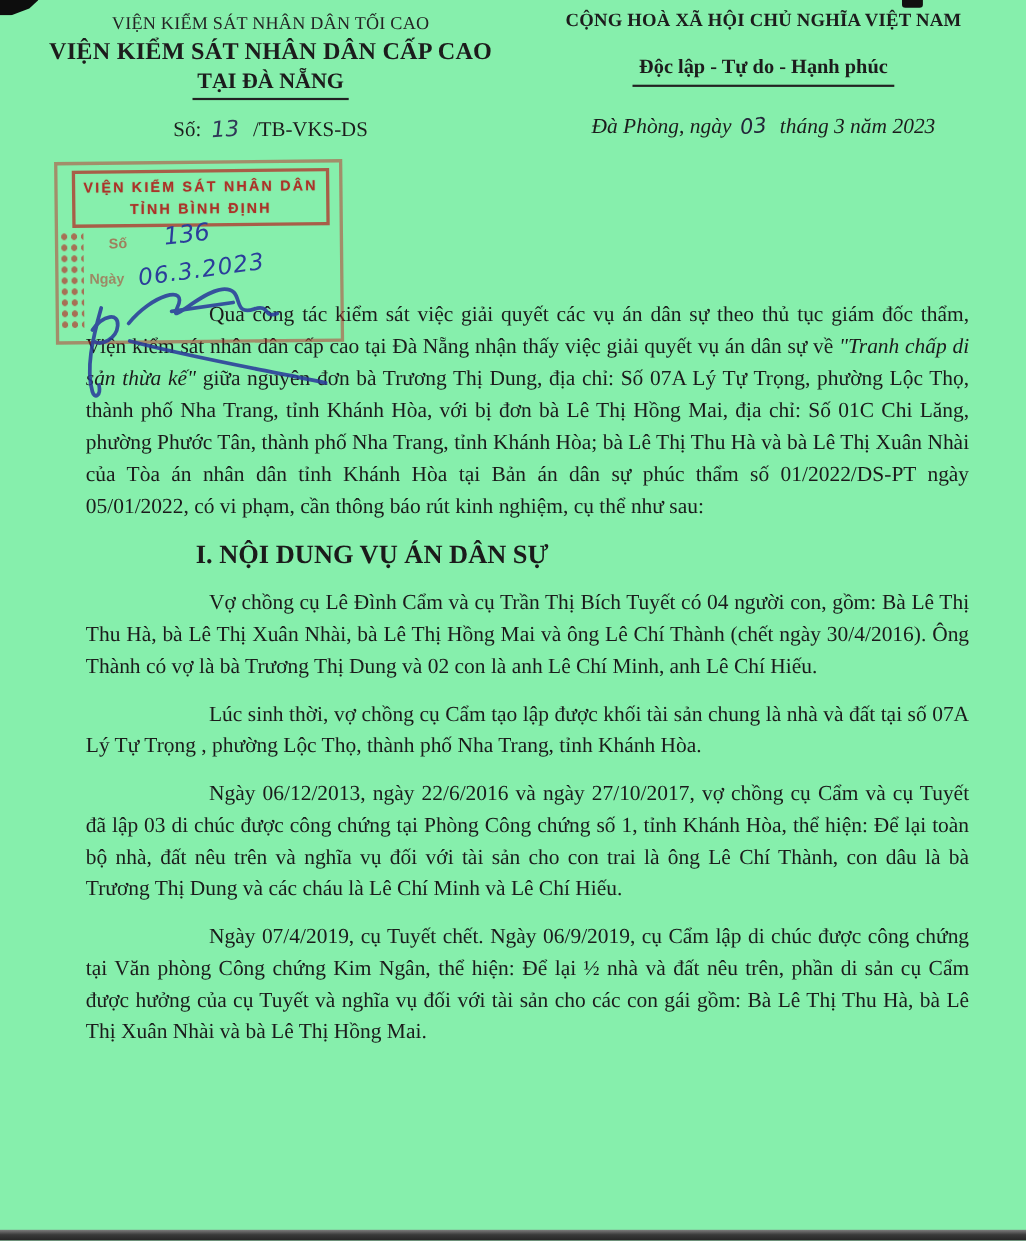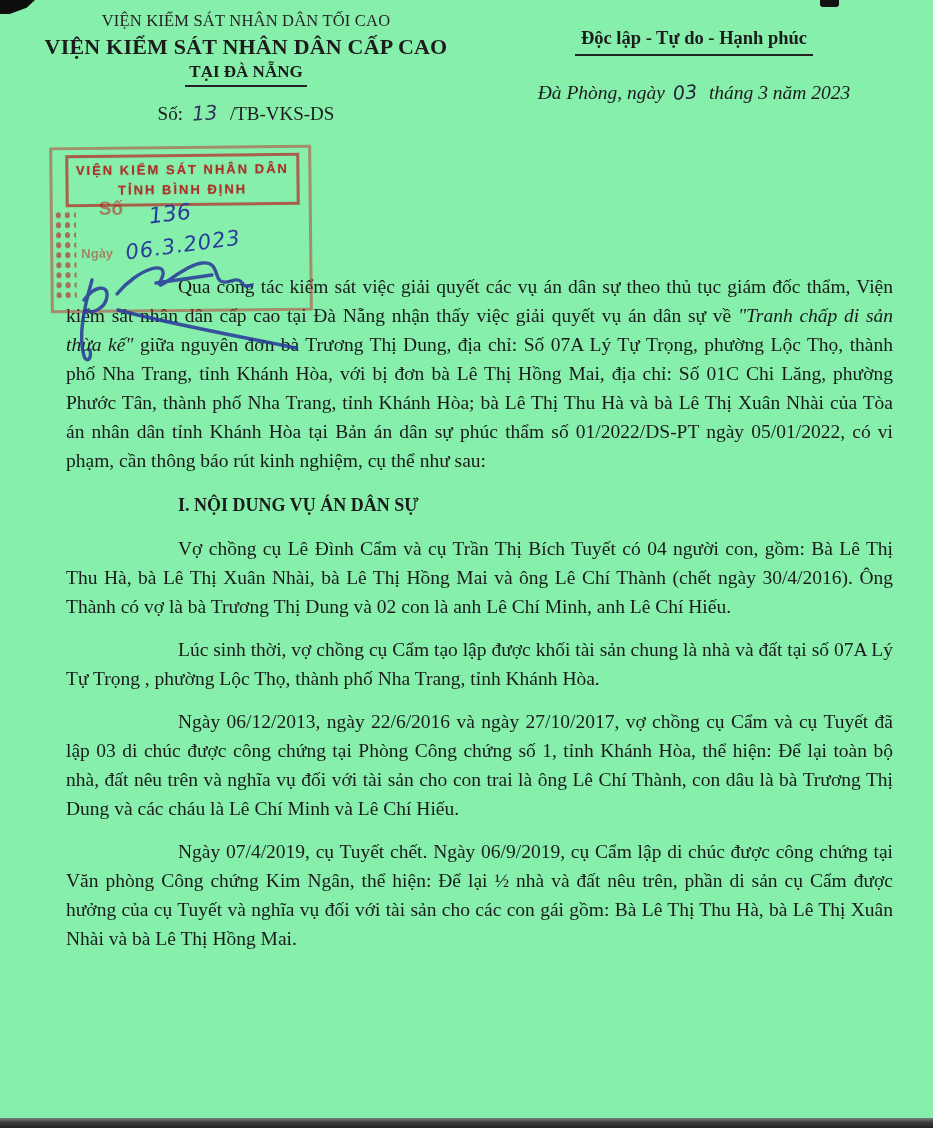--- a/index.html
+++ b/index.html
@@ -27,21 +27,21 @@
     position:absolute;left:0;bottom:0;width:100%;height:10px;
     background:linear-gradient(180deg,#7d7d7d 0%,#3a3a3a 45%,#242424 100%);
   }
   
   .header-left{
     position:absolute;left:30px;top:10px;width:432px;
     text-align:center;line-height:1.32;
   }
   .hl1{font-size:16.5px;color:#242424;letter-spacing:.2px;}
   .hl2{font-size:22px;font-weight:bold;letter-spacing:.2px;}
-  .hl3{display:inline-block;font-size:17px;font-weight:bold;
+  .hl3{display:inline-block;font-size:20px;font-weight:bold;
        border-bottom:2px solid #222;padding:0 4px 2px;}
   .doc-no{margin-top:13px;font-size:19px;}
   .header-right{
     position:absolute;left:468px;top:8px;width:452px;
     text-align:center;line-height:1.35;
   }
   .hr1{font-size:17px;font-weight:bold;letter-spacing:.2px;}
   .hr2{display:inline-block;font-size:18.5px;font-weight:bold;
        border-bottom:2px solid #222;padding:0 6px 3px;margin-top:18px;}
   .dateline{margin-top:24px;font-size:19.5px;font-style:italic;}
@@ -76,38 +76,38 @@
     font-weight:bold;font-size:13px;letter-spacing:2px;
     color:rgba(175,32,28,.82);
     text-shadow:0 0 1px rgba(175,32,28,.55);
     line-height:1.5;
   }
   .stamp-dots{
     position:absolute;left:1px;top:60px;width:22px;height:88px;
     background-image:radial-gradient(rgba(185,40,35,.75) 2.4px,transparent 3px);
     background-size:9px 10px;opacity:.85;
   }
-  .stamp-so{position:absolute;left:46px;top:48px;font-size:19px;
+  .stamp-so{position:absolute;left:46px;top:64px;font-size:13px;
     color:rgba(180,35,30,.55);font-family:"Liberation Sans",sans-serif;font-weight:bold;}
   .stamp-ngay{position:absolute;left:28px;top:96px;font-size:13px;
     color:rgba(180,35,30,.5);font-family:"Liberation Sans",sans-serif;font-weight:bold;}
   .stamp-number{position:absolute;left:96px;top:52px;
     color:#2b3d9b;font-size:22px;transform:rotate(-6deg);}
   .stamp-date{position:absolute;left:72px;top:84px;
     color:#2b3d9b;font-size:21px;transform:rotate(-7deg);letter-spacing:1px;}
   .signature-svg{position:absolute;left:60px;top:238px;z-index:4;}
   
   .body-text{
     position:absolute;left:66px;top:272px;width:827px;
     font-size:19.5px;line-height:29px;text-align:justify;
     color:#1b1b1b;
   }
-  .body-text p{margin:0 0 14px;text-indent:112px;font-family:Liberation Serif, serif;}
+  .body-text p{margin:0 12px 14px;text-indent:112px;font-family:Liberation Serif, serif;}
   .section-heading{
-    font-weight:bold;font-size:18px;margin:16px 0 14px;
+    font-weight:bold;font-size:24px;margin:16px 0 14px;
     text-indent:112px;
   }
   .body-text em{font-style:italic;}
 </style>
 </head>
 <body>
 
 <div class="page">
 
   <div class="artifact-topleft"></div>
@@ -119,20 +119,21 @@
     <div class="hl2">VIỆN KIỂM SÁT NHÂN DÂN CẤP CAO</div>
     <div><span class="hl3">TẠI ĐÀ NẴNG</span></div>
     <div class="doc-no">
       <span>Số:</span>
       <span class="hand hand-dark">13</span>
       <span>/TB-VKS-DS</span>
     </div>
   </div>
 
   <div class="header-right">
+    <div class="hr1">CỘNG HOÀ XÃ HỘI CHỦ NGHĨA VIỆT NAM</div>
     <div><span class="hr2">Độc lập - Tự do - Hạnh phúc</span></div>
     <div class="dateline">
       <span>Đà Phòng, ngày</span>
       <span class="hand hand-day">03</span>
       <span>tháng 3 năm 2023</span>
     </div>
   </div>
 
   <div class="stamp">
     <div class="stamp-innerbox">

